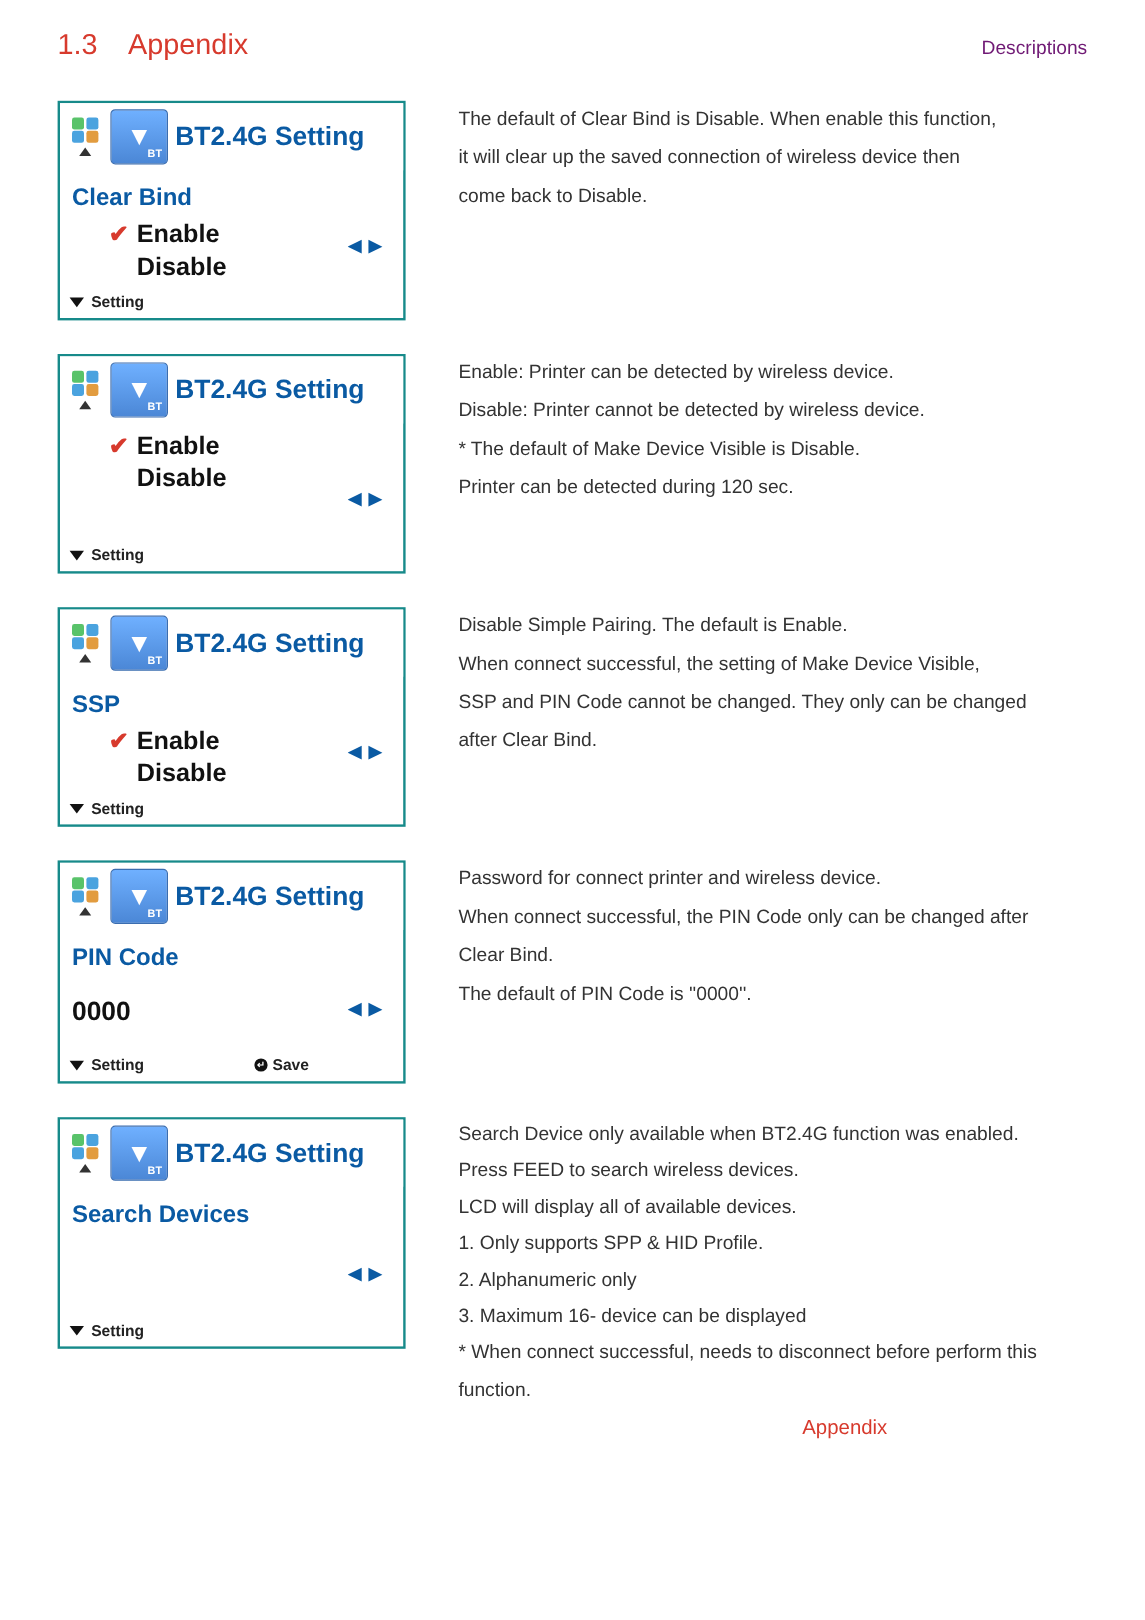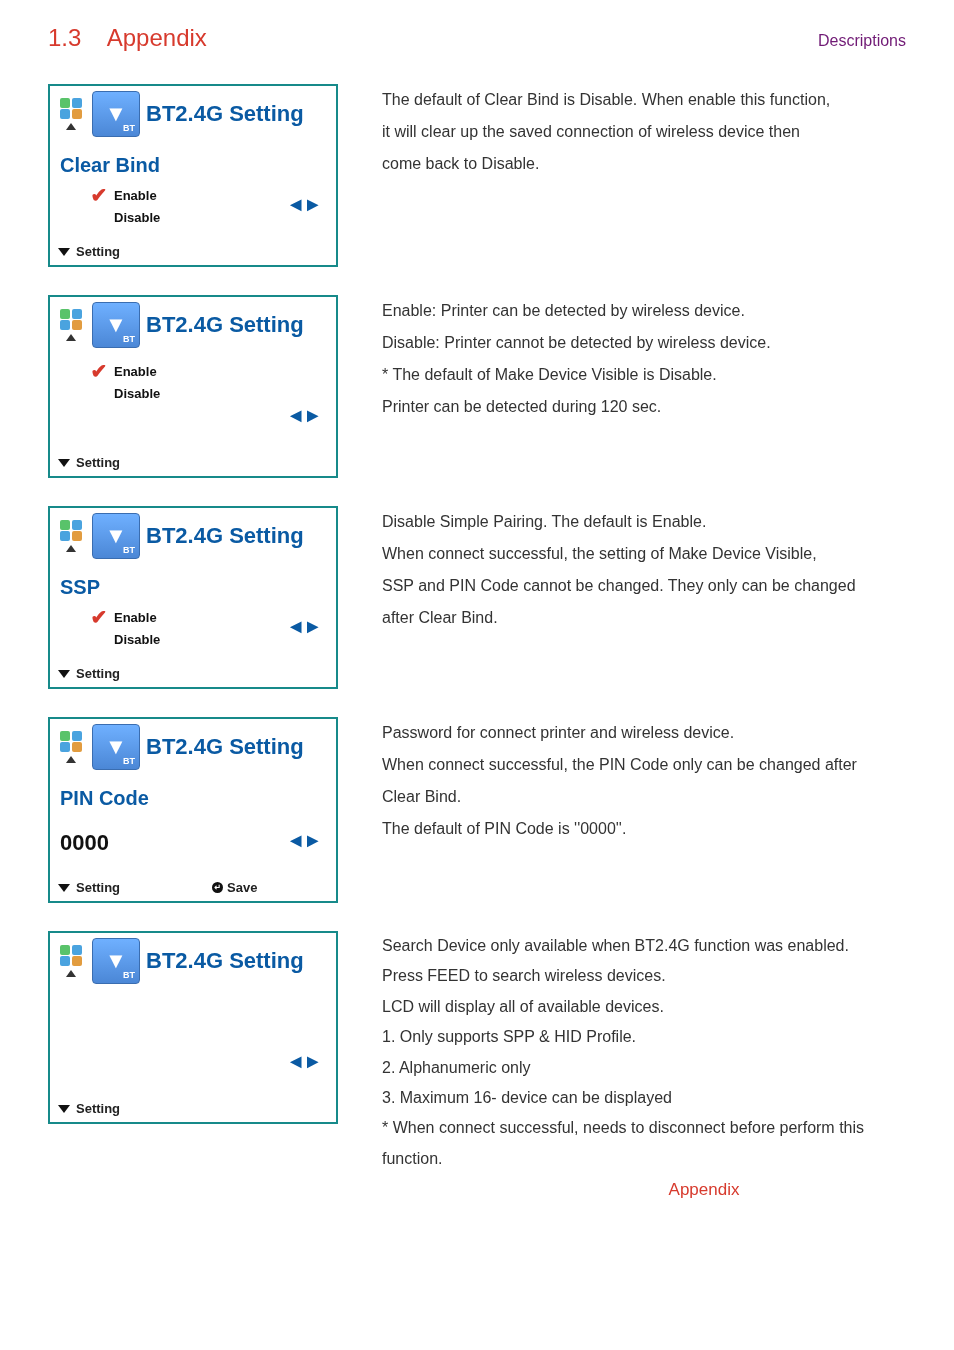--- a/index.html
+++ b/index.html
@@ -49,21 +49,21 @@
     border:1px solid #3a6db0;
   }
   .bt-tile .tri{color:#fff;font-weight:900;font-size:22px;line-height:1;}
   .bt-tile .sub{position:absolute;right:4px;bottom:3px;font-size:9px;color:#fff;font-weight:700;}
   .hdr .title{color:var(--blue);font-size:22px;font-weight:800;font-family:"Trebuchet MS","Segoe UI",sans-serif;}
   
   .pbody{padding:6px 10px 4px 10px;position:relative;min-height:100px;}
   .pbody .topic{color:var(--blue);font-weight:800;font-size:20px;font-family:"Trebuchet MS",sans-serif;margin:6px 0 6px 0;}
   .opt{display:flex;align-items:center;margin-left:30px;margin-bottom:3px;}
   .opt .chk{color:var(--red);font-size:20px;font-weight:900;margin-right:6px;width:18px;text-align:center;}
-  .opt .lbl{color:#111;font-weight:800;font-size:13px;font-family:"Trebuchet MS",sans-serif;}
+  .opt .lbl{color:#111;font-weight:800;font-size:21px;font-family:"Trebuchet MS",sans-serif;}
   .nav{position:absolute;right:12px;bottom:30px;color:var(--blue);font-weight:900;font-size:14px;letter-spacing:6px;}
   .pfoot{padding:2px 23px 6px 8px;font-size:13px;font-weight:800;color:#222;display:flex;align-items:center;gap:6px;}
   .pfoot .dwn{width:0;height:0;border-left:6px solid transparent;border-right:6px solid transparent;border-top:8px solid #111;display:inline-block;}
   .pfoot .save{margin-left:86px;display:flex;align-items:center;gap:4px;}
   .pfoot .save .ret{width:11px;height:11px;border-radius:50%;background:#111;color:#fff;font-size:8px;display:inline-flex;align-items:center;justify-content:center;}
   .pin-val{text-align:left;font-weight:800;font-size:22px;color:#111;font-family:Liberation Sans, sans-serif;margin:20px 0 18px 0;}
   
   .desc-col{margin-left:44px;font-size:16px;color:#333;line-height:2.0;max-width:560px;}
   .desc-col p{margin:0;}
   .appendix{color:var(--red);text-align:center;margin-left:120px;font-size:17px;margin-top:0px;}
@@ -269,20 +269,21 @@
           </div>
         <div class="arrow-up"></div>
       </div>
       <div class="bt-tile">
           <span class="tri">▼</span>
           <span class="sub">BT</span>
         </div>
       <div class="title">BT2.4G Setting</div>
     </div>
     <div class="pbody" style="min-height:110px;">
+      <div class="topic">Search Devices</div>
       <div class="nav"><span>◀</span><span>▶</span></div>
     </div>
     <div class="pfoot">
         <span class="dwn"></span>
         <span>Setting</span>
       </div>
   </div>
   <div class="desc-col" style="line-height:1.9;">
     <p>Search Device only available when BT2.4G function was enabled.</p>
     <p>Press FEED to search wireless devices.</p>

